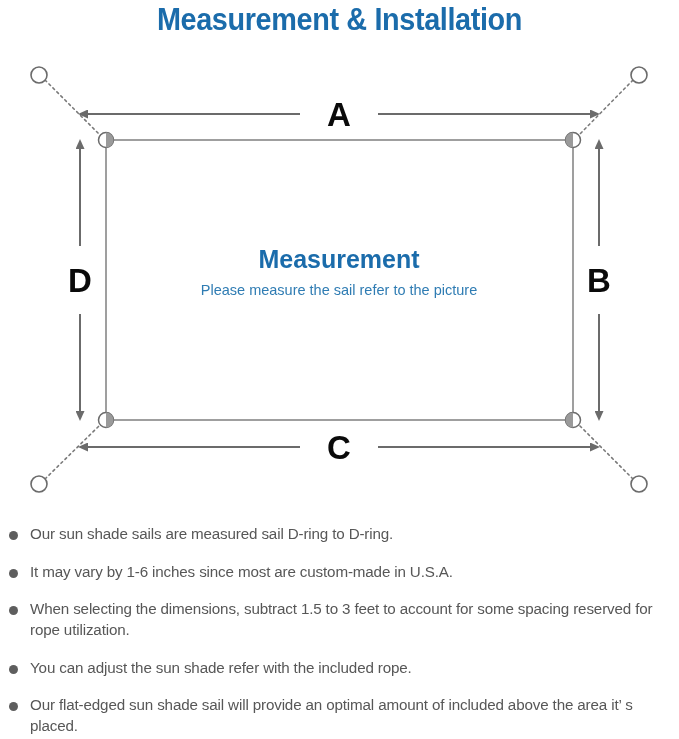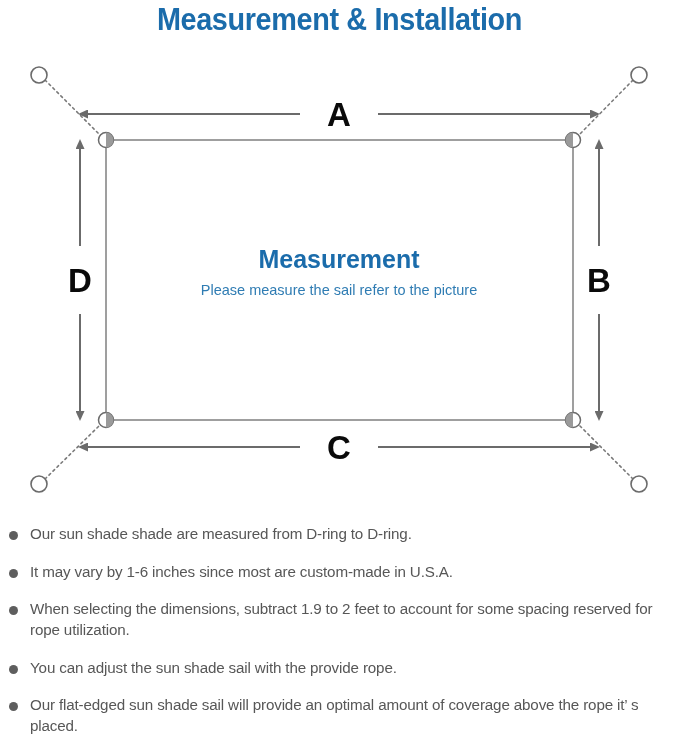--- a/index.html
+++ b/index.html
@@ -172,31 +172,31 @@
     <text class="svg-label-letter" x="599" y="246" text-anchor="middle">B</text>
 
     <text class="svg-meas-title" x="339" y="222" text-anchor="middle">Measurement</text>
     <text class="svg-meas-sub" x="339" y="249" text-anchor="middle">Please measure the sail refer to the picture</text>
   </svg>
 </div>
 
 <div class="notes">
   <div class="note-row">
     <span class="note-bullet"></span>
-    <span class="note-text">Our sun shade shade are measured from D-ring to D-ring.</span>
+    <span class="note-text">Our sun shade sails are measured sail D-ring to D-ring.</span>
   </div>
   <div class="note-row">
     <span class="note-bullet"></span>
     <span class="note-text">It may vary by 1-6 inches since most are custom-made in U.S.A.</span>
   </div>
   <div class="note-row">
     <span class="note-bullet"></span>
-    <span class="note-text">When selecting the dimensions, subtract 1.9 to 2 feet to account for some spacing reserved for rope utilization.</span>
-  </div>
-  <div class="note-row">
-    <span class="note-bullet"></span>
-    <span class="note-text">You can adjust the sun shade sail with the provide rope.</span>
-  </div>
-  <div class="note-row">
-    <span class="note-bullet"></span>
-    <span class="note-text">Our flat-edged sun shade sail will provide an optimal amount of coverage above the rope it’ s placed.</span>
+    <span class="note-text">When selecting the dimensions, subtract 1.5 to 3 feet to account for some spacing reserved for rope utilization.</span>
+  </div>
+  <div class="note-row">
+    <span class="note-bullet"></span>
+    <span class="note-text">You can adjust the sun shade refer with the included rope.</span>
+  </div>
+  <div class="note-row">
+    <span class="note-bullet"></span>
+    <span class="note-text">Our flat-edged sun shade sail will provide an optimal amount of included above the area it’ s placed.</span>
   </div>
 </div>
 
 </body></html>

